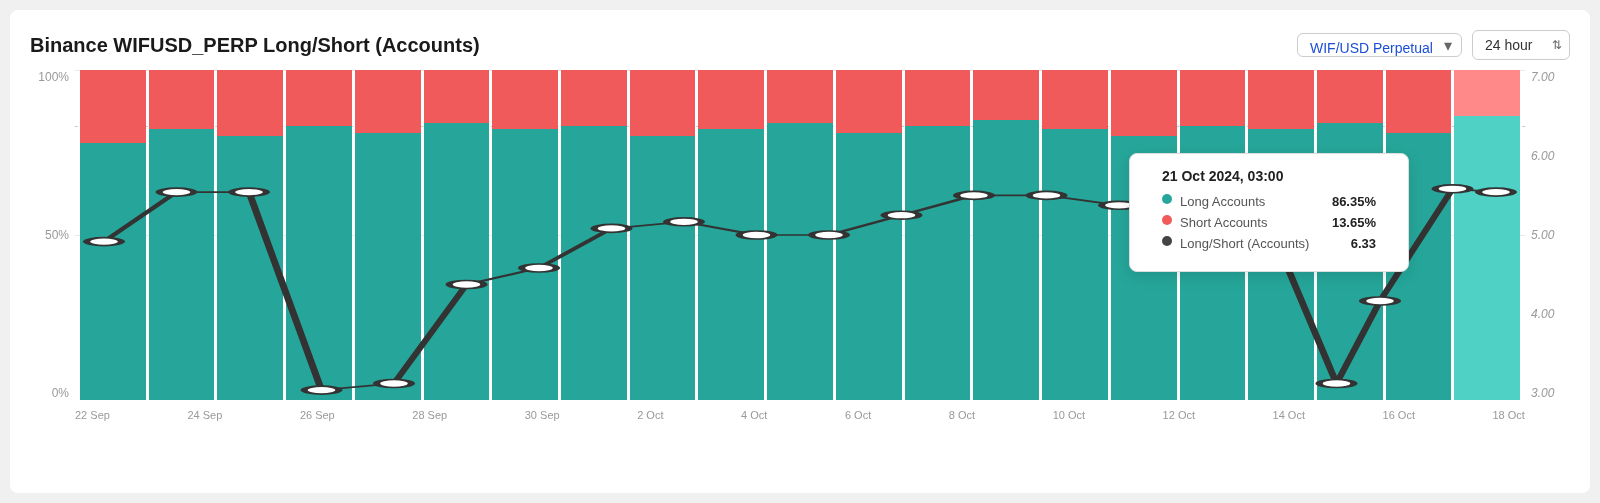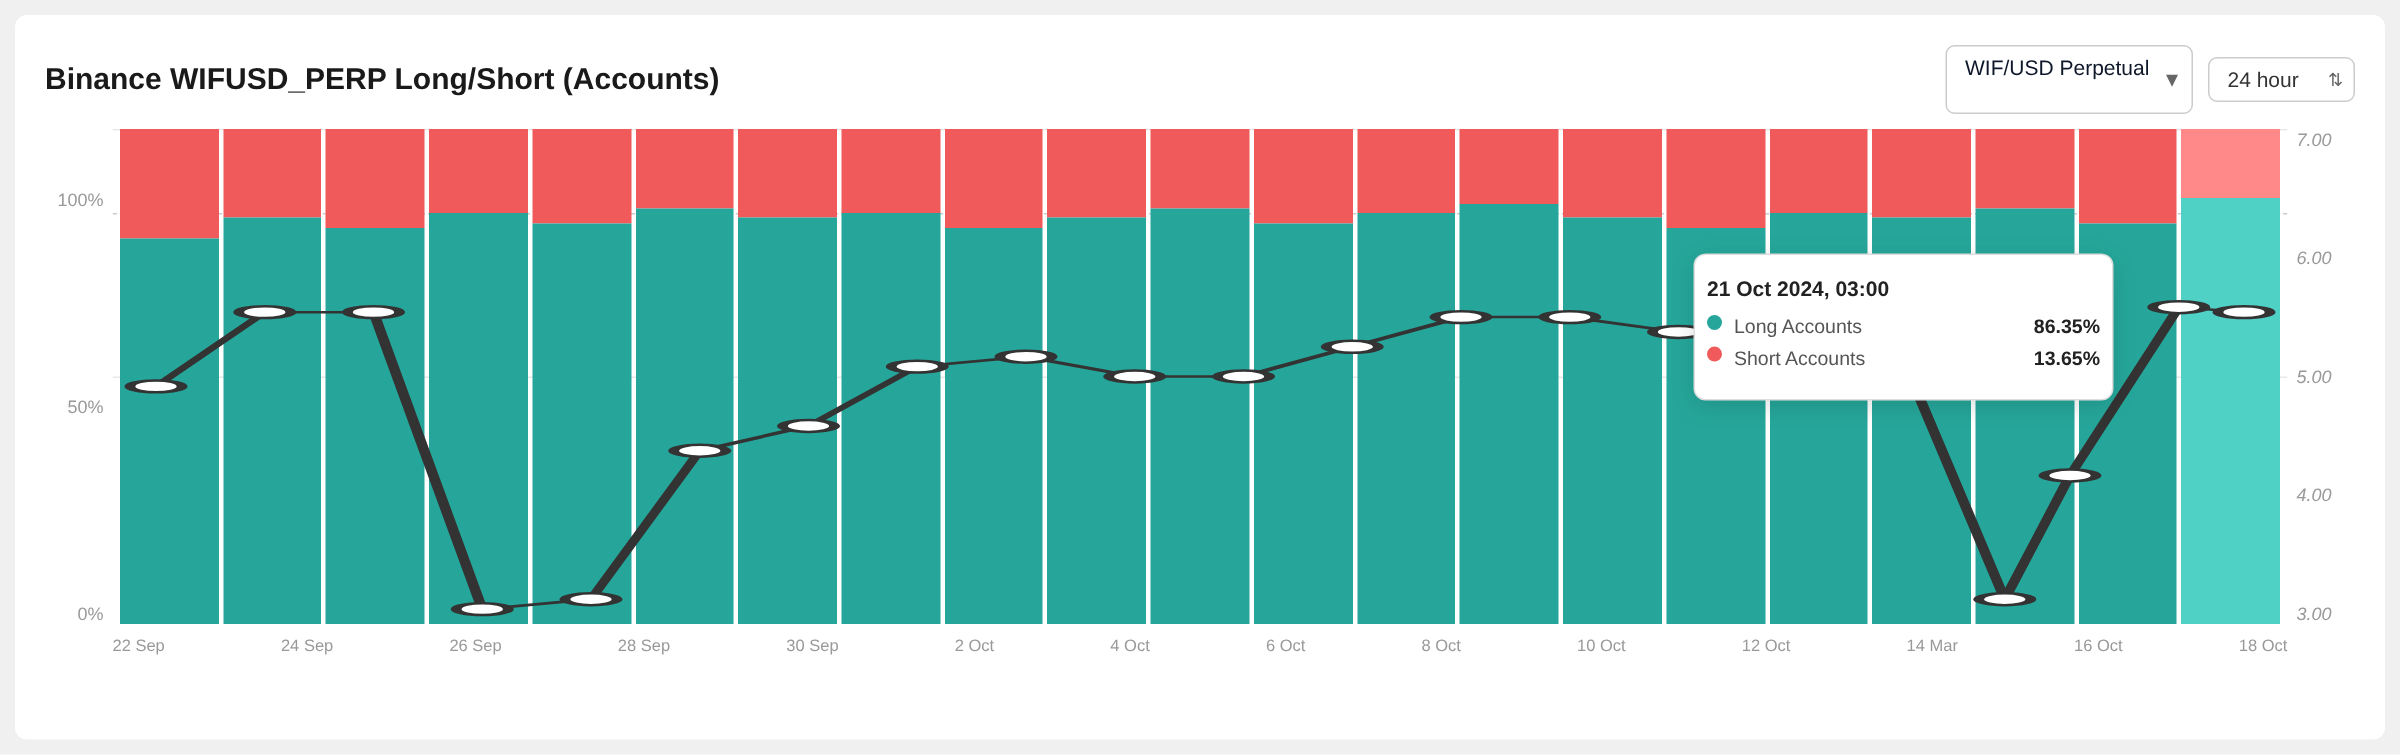--- a/index.html
+++ b/index.html
@@ -31,23 +31,23 @@
       color: #1a1a1a;
     }
     .controls {
       display: flex;
       gap: 10px;
       align-items: center;
     }
     .dropdown {
       border: 1px solid #ccc;
       border-radius: 6px;
-      padding: 6px 28px 22px 12px;
+      padding: 6px 28px 0 12px;
       font-size: 14px;
-      color: #0f172a;
+      color: #1d4ed8;
       background: #fff;
       cursor: pointer;
       appearance: none;
       position: relative;
     }
     .dropdown-wrapper {
       position: relative;
       display: inline-block;
     }
     .dropdown-wrapper::after {
@@ -92,21 +92,20 @@
       position: absolute;
       left: 0;
       top: 0;
       bottom: 30px;
       width: 45px;
       display: flex;
       flex-direction: column;
       justify-content: space-between;
       align-items: flex-end;
       padding-right: 6px;
-      margin-top: 40px;
     }
     .y-label {
       font-size: 12px;
       color: #999;
     }
     .y-axis-right {
       position: absolute;
       right: 0;
       top: 0;
       bottom: 30px;
@@ -187,21 +186,21 @@
     }
     .bar-group.highlighted .bar-green {
       background: #4fd1c5;
     }
     
     .tooltip {
       position: absolute;
       background: #fff;
       border: 1px solid #ddd;
       border-radius: 8px;
-      padding: 14px 8px;
+      padding: 14px 32px;
       box-shadow: 0 4px 16px rgba(0,0,0,0.12);
       min-width: 280px;
       z-index: 10;
     }
     .tooltip-title {
       font-size: 14px;
       font-weight: 600;
       color: #222;
       margin-bottom: 10px;
     }
@@ -421,33 +420,40 @@
           </div>
           <span class="tooltip-value">86.35%</span>
         </div>
         <div class="tooltip-row">
           <div class="tooltip-row-left">
             <span class="dot-red"></span>
             <span>Short Accounts</span>
           </div>
           <span class="tooltip-value">13.65%</span>
         </div>
+        <div class="tooltip-row">
+          <div class="tooltip-row-left">
+            <span class="dot-dark"></span>
+            <span>Long/Short (Accounts)</span>
+          </div>
+          <span class="tooltip-value">6.33</span>
+        </div>
       </div>
     </div>
 
     <div class="x-axis" id="x-axis-labels">
     <span class="x-label">22 Sep</span>
         <span class="x-label">24 Sep</span>
         <span class="x-label">26 Sep</span>
         <span class="x-label">28 Sep</span>
         <span class="x-label">30 Sep</span>
         <span class="x-label">2 Oct</span>
         <span class="x-label">4 Oct</span>
         <span class="x-label">6 Oct</span>
         <span class="x-label">8 Oct</span>
         <span class="x-label">10 Oct</span>
         <span class="x-label">12 Oct</span>
-        <span class="x-label">14 Mar</span>
+        <span class="x-label">14 Oct</span>
         <span class="x-label">16 Oct</span>
         <span class="x-label">18 Oct</span>
       </div>
   </div>
 </div>
 
 </body></html>

